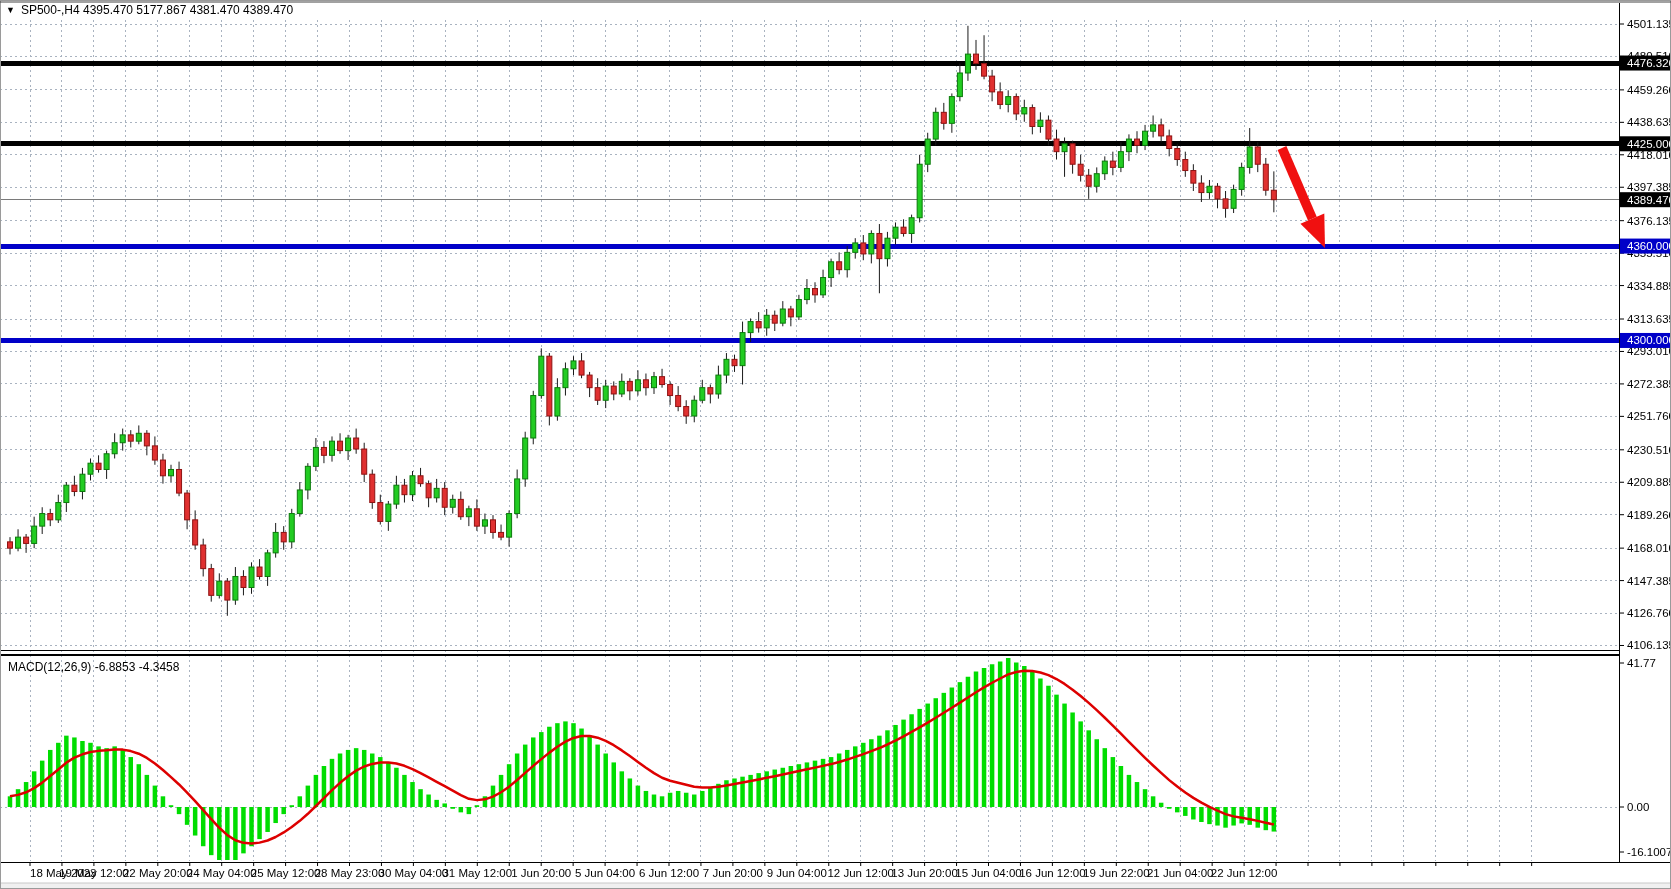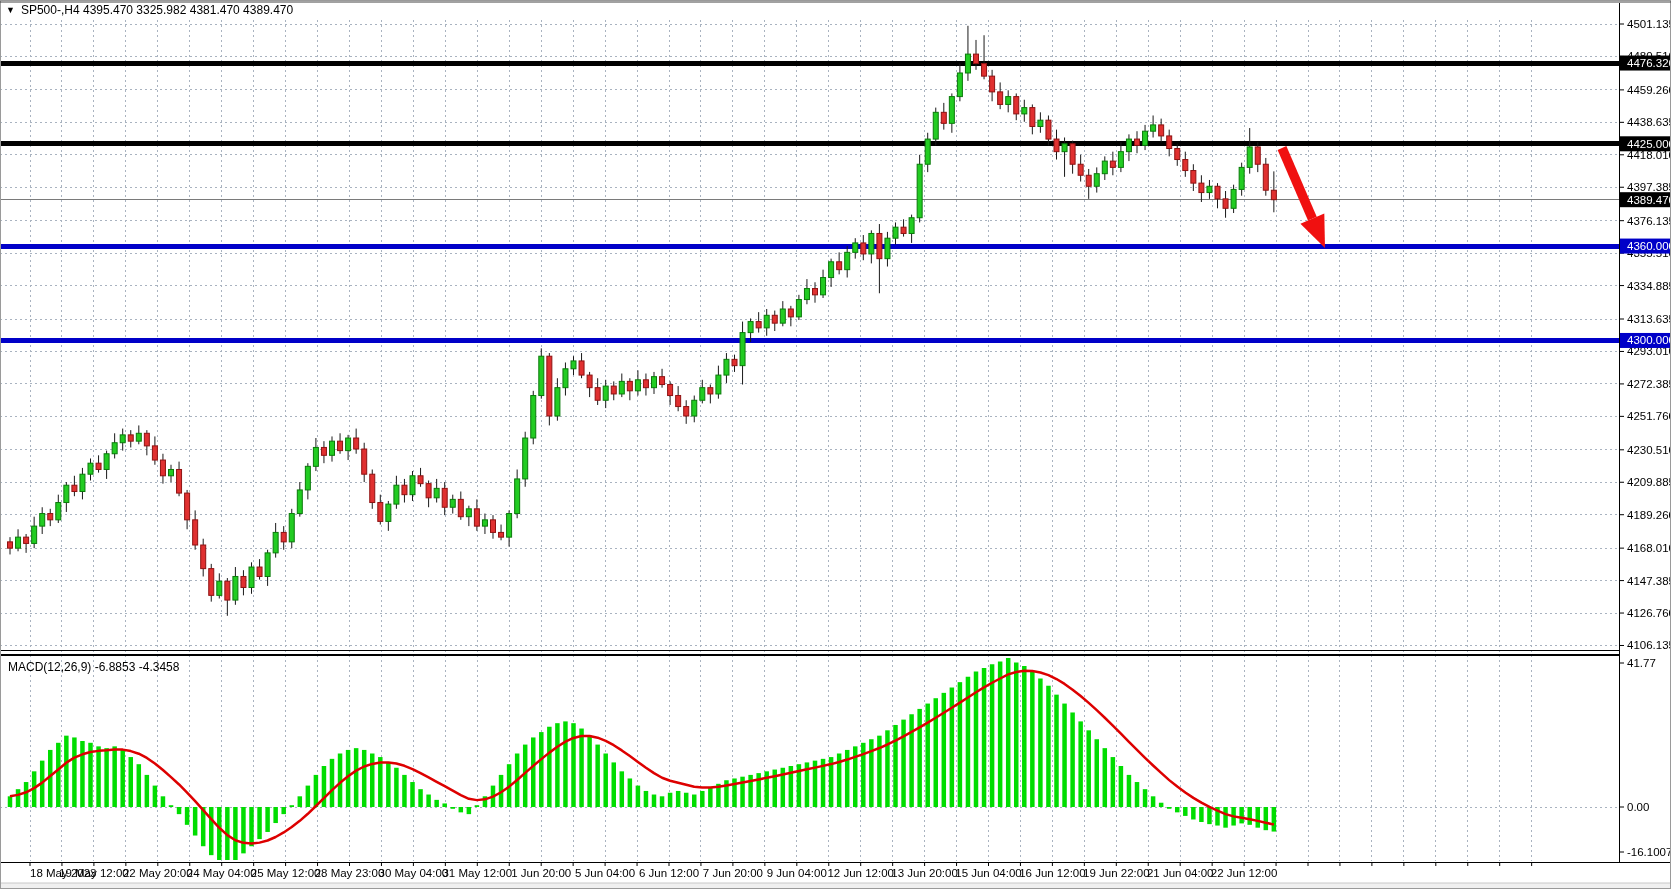--- a/index.html
+++ b/index.html
@@ -11,21 +11,21 @@
   .macd-label{position:absolute;left:8px;top:660px;z-index:5;font-size:12px;color:#000;}
   svg{position:absolute;left:0;top:0;}
   text{font-family:"Liberation Sans",sans-serif;}
 </style>
 </head>
 <body>
 
 <div class="window">
   <div class="title-row">
     <span class="dd">▼</span>
-    <span>SP500-,H4 4395.470 3325.982 4381.470 4389.470</span>
+    <span>SP500-,H4 4395.470 5177.867 4381.470 4389.470</span>
   </div>
   <div class="macd-label">MACD(12,26,9) -6.8853 -4.3458</div>
   <svg id="chart" width="1671" height="889">
       <rect x="0" y="0" width="1671" height="889" fill="#ffffff"></rect>
       <g stroke="#a9b3c0" stroke-width="1" stroke-dasharray="2,3" shape-rendering="crispEdges">
         <line x1="30" y1="20" x2="30" y2="861"></line>
         <line x1="61.95" y1="20" x2="61.95" y2="861"></line>
         <line x1="93.9" y1="20" x2="93.9" y2="861"></line>
         <line x1="125.85" y1="20" x2="125.85" y2="861"></line>
         <line x1="157.8" y1="20" x2="157.8" y2="861"></line>

